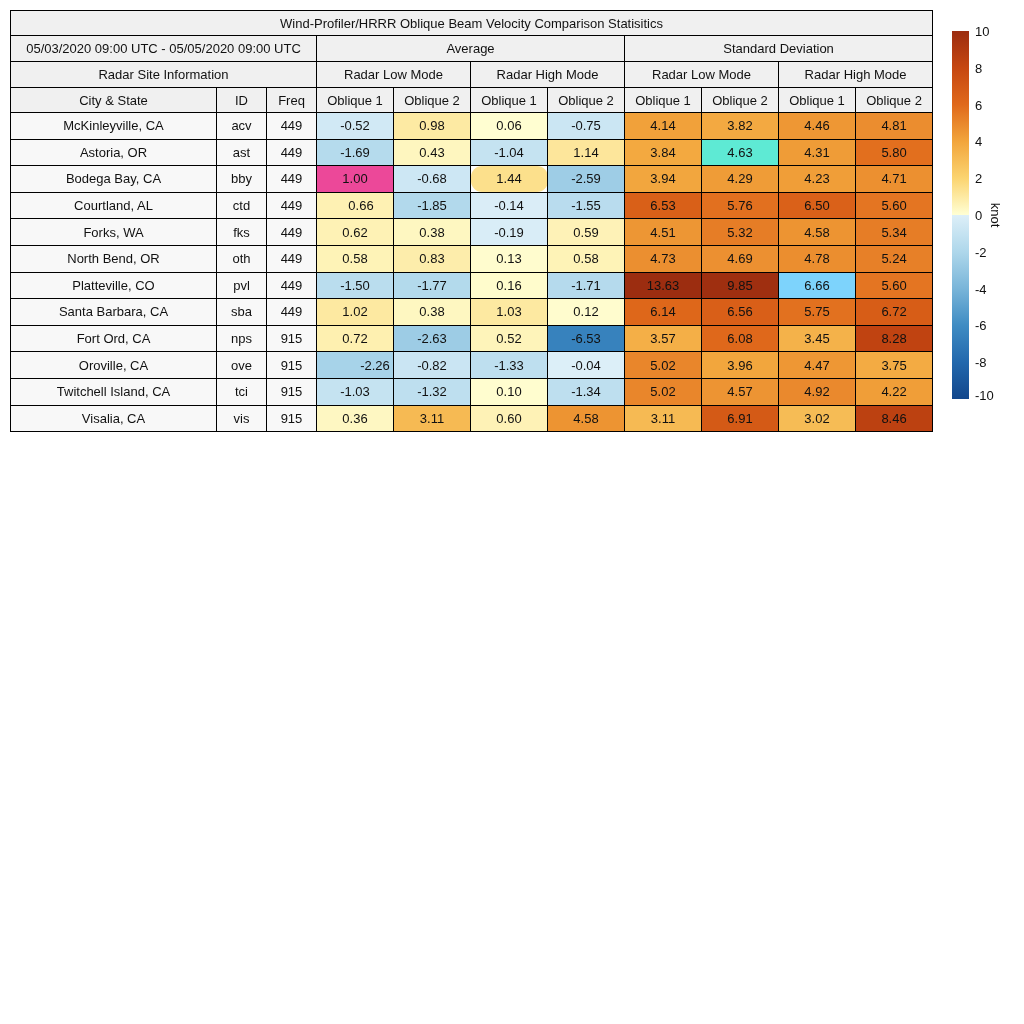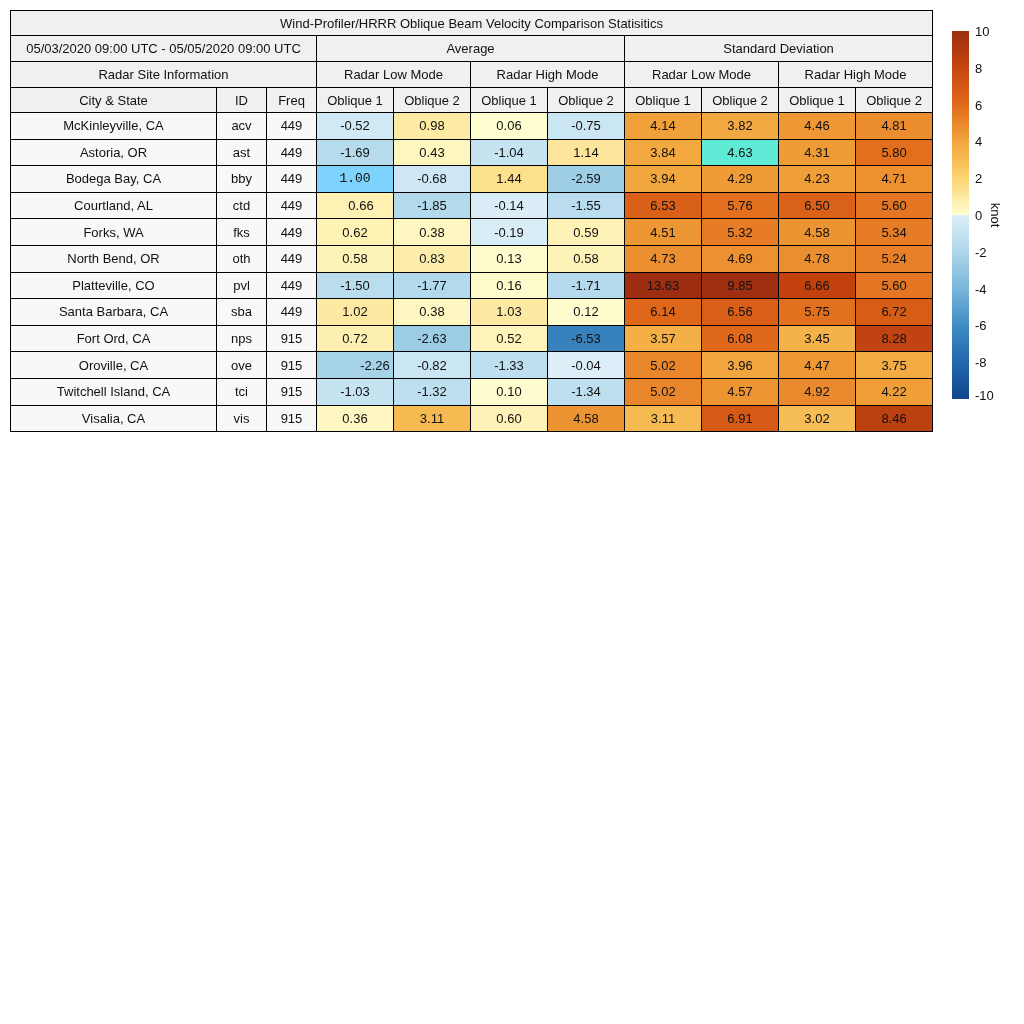--- a/index.html
+++ b/index.html
@@ -93,23 +93,23 @@
           <td style="background: rgb(253, 230, 155);">1.14</td>
           <td style="background: rgb(243, 169, 64);">3.84</td>
           <td style="background: #5eead4;">4.63</td>
           <td style="background: rgb(239, 156, 55);">4.31</td>
           <td style="background: rgb(226, 111, 30);">5.80</td>
         </tr>
         <tr class="data-row">
           <td class="label-cell">Bodega Bay, CA</td>
           <td class="label-cell">bby</td>
           <td class="label-cell">449</td>
-          <td style="background: #7dd3fc; font-family: Liberation Mono, monospace;">1.00</td>
+          <td style="background: #ec4899;">1.00</td>
           <td style="background: rgb(205, 231, 244);">-0.68</td>
-          <td style="background: rgb(252, 224, 140);">1.44</td>
+          <td style="background: rgb(252, 224, 140); border-radius: 11px;">1.44</td>
           <td style="background: rgb(158, 205, 230);">-2.59</td>
           <td style="background: rgb(242, 166, 62);">3.94</td>
           <td style="background: rgb(239, 156, 55);">4.29</td>
           <td style="background: rgb(240, 158, 56);">4.23</td>
           <td style="background: rgb(236, 144, 48);">4.71</td>
         </tr>
         <tr class="data-row">
           <td class="label-cell">Courtland, AL</td>
           <td class="label-cell">ctd</td>
           <td class="label-cell">449</td>
@@ -151,21 +151,21 @@
         <tr class="data-row">
           <td class="label-cell">Platteville, CO</td>
           <td class="label-cell">pvl</td>
           <td class="label-cell">449</td>
           <td style="background: rgb(186, 221, 238);">-1.50</td>
           <td style="background: rgb(179, 218, 236);">-1.77</td>
           <td style="background: rgb(255, 252, 204);">0.16</td>
           <td style="background: rgb(181, 218, 237);">-1.71</td>
           <td style="background: rgb(156, 45, 16);">13.63</td>
           <td style="background: rgb(159, 47, 16);">9.85</td>
-          <td style="background: #c2410c;">6.66</td>
+          <td style="background: #7dd3fc;">6.66</td>
           <td style="background: rgb(228, 117, 34);">5.60</td>
         </tr>
         <tr class="data-row">
           <td class="label-cell">Santa Barbara, CA</td>
           <td class="label-cell">sba</td>
           <td class="label-cell">449</td>
           <td style="background: rgb(253, 233, 161);">1.02</td>
           <td style="background: rgb(254, 247, 193);">0.38</td>
           <td style="background: rgb(253, 233, 161);">1.03</td>
           <td style="background: rgb(255, 252, 206);">0.12</td>

